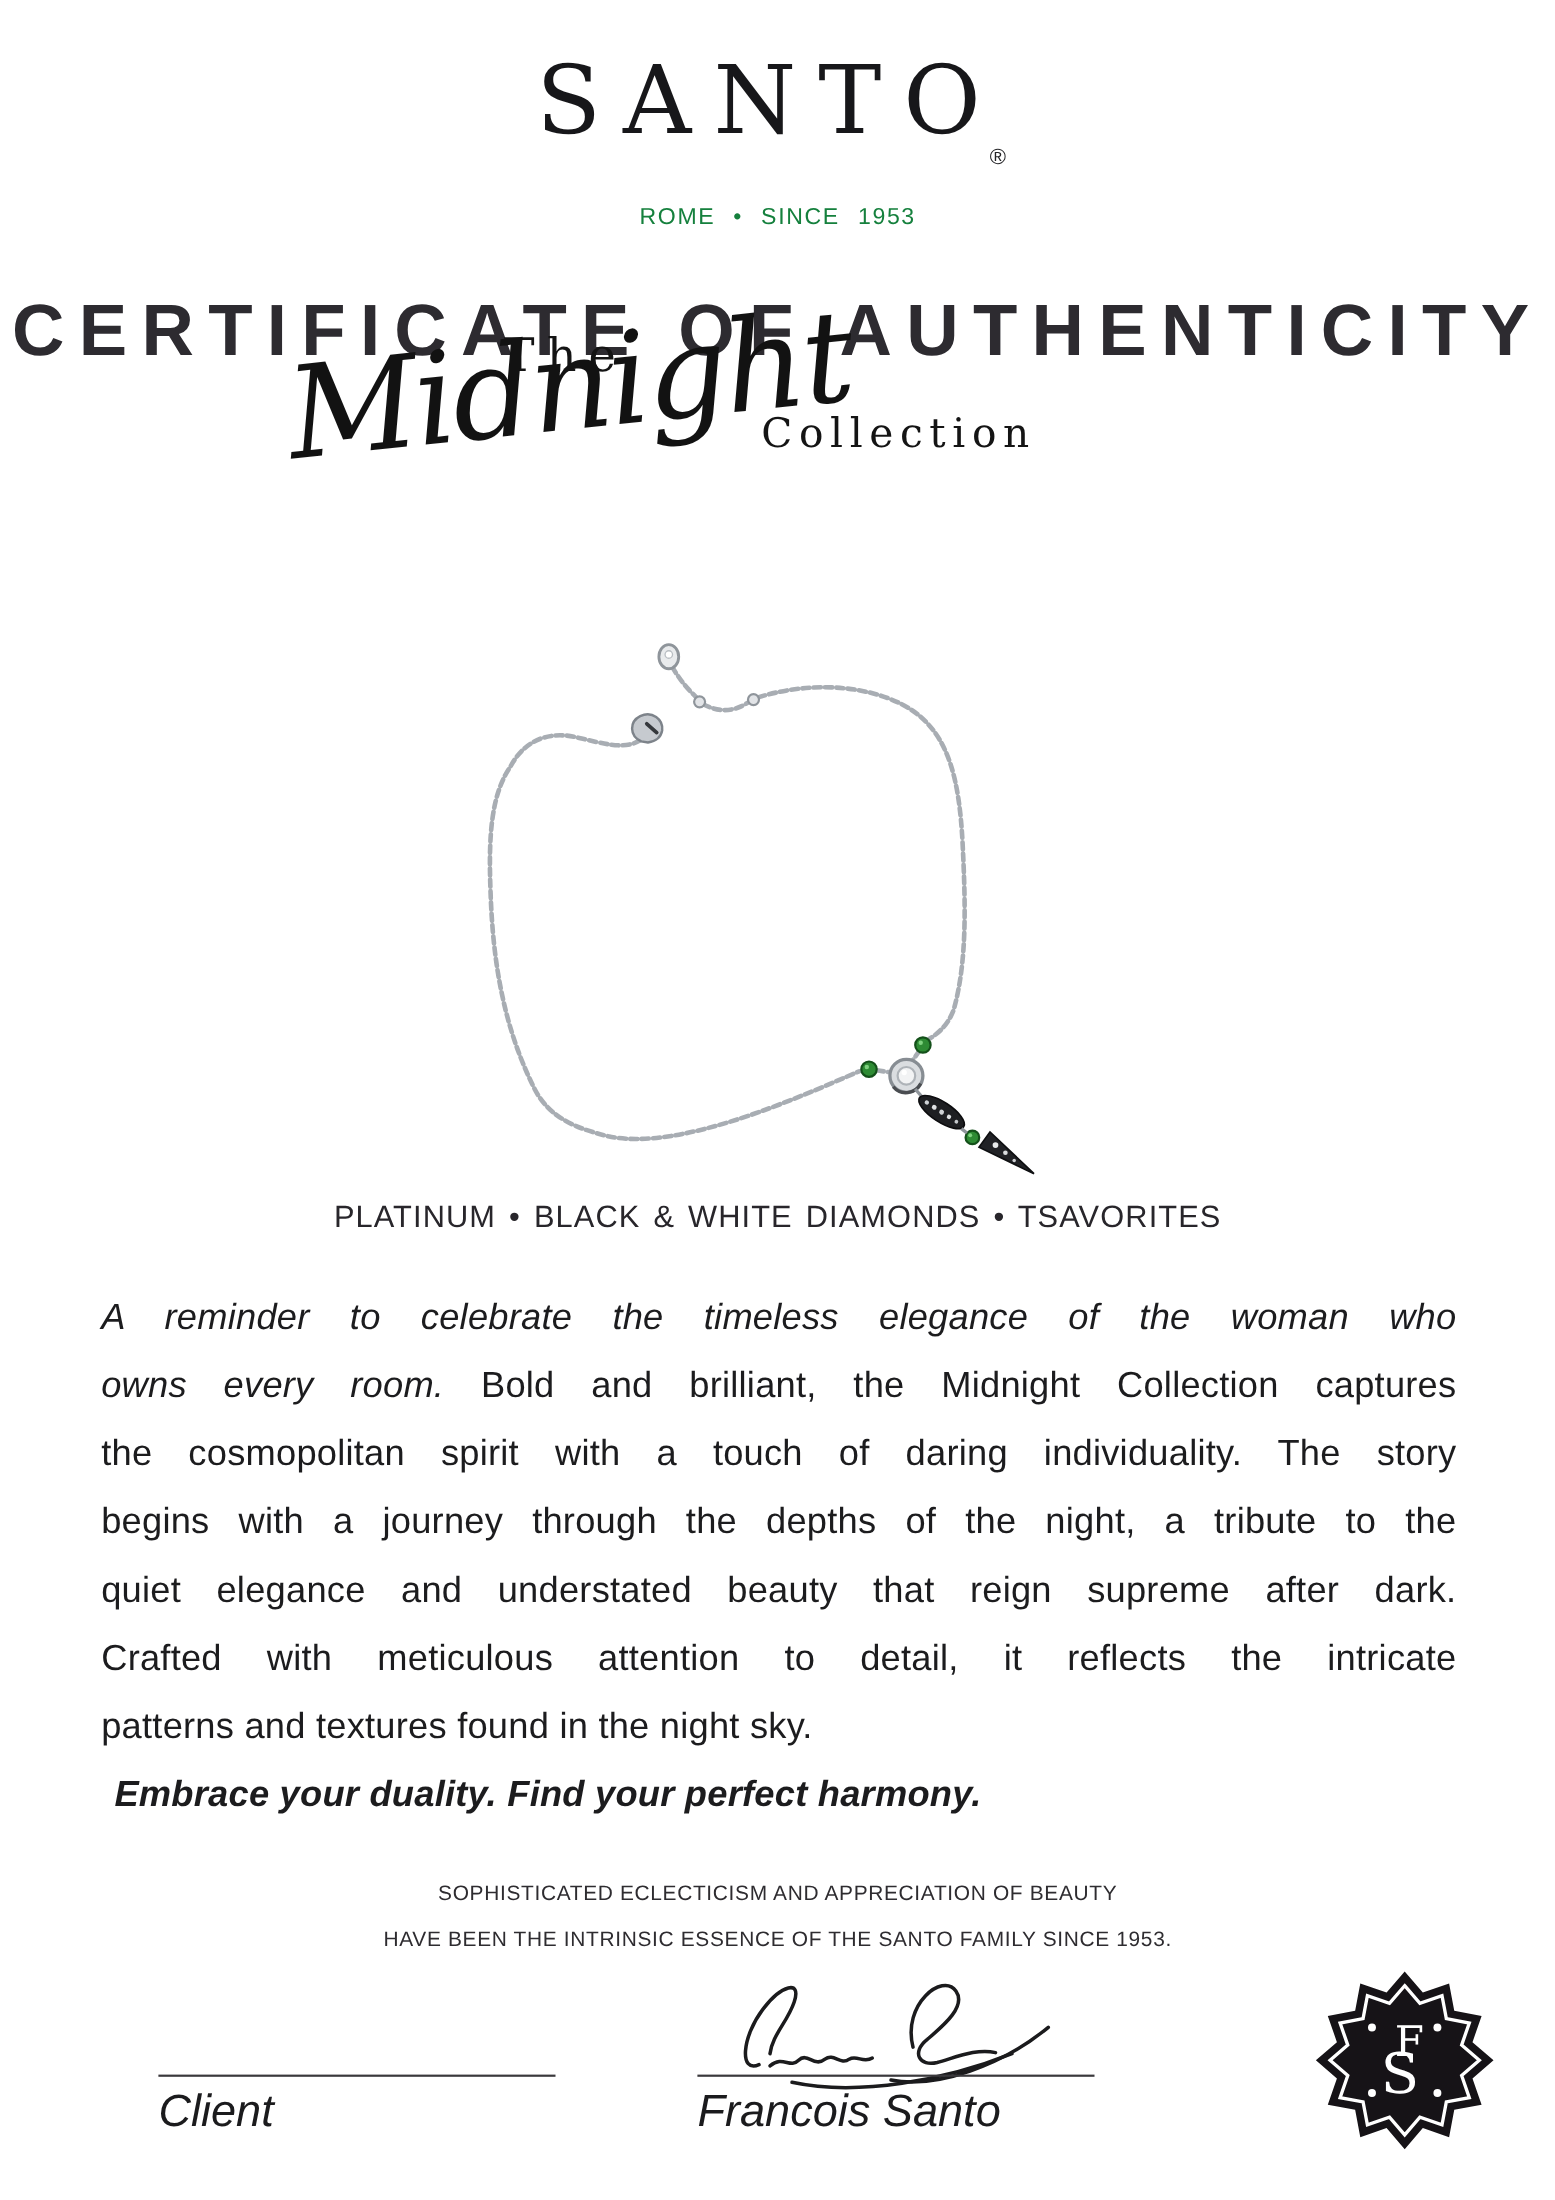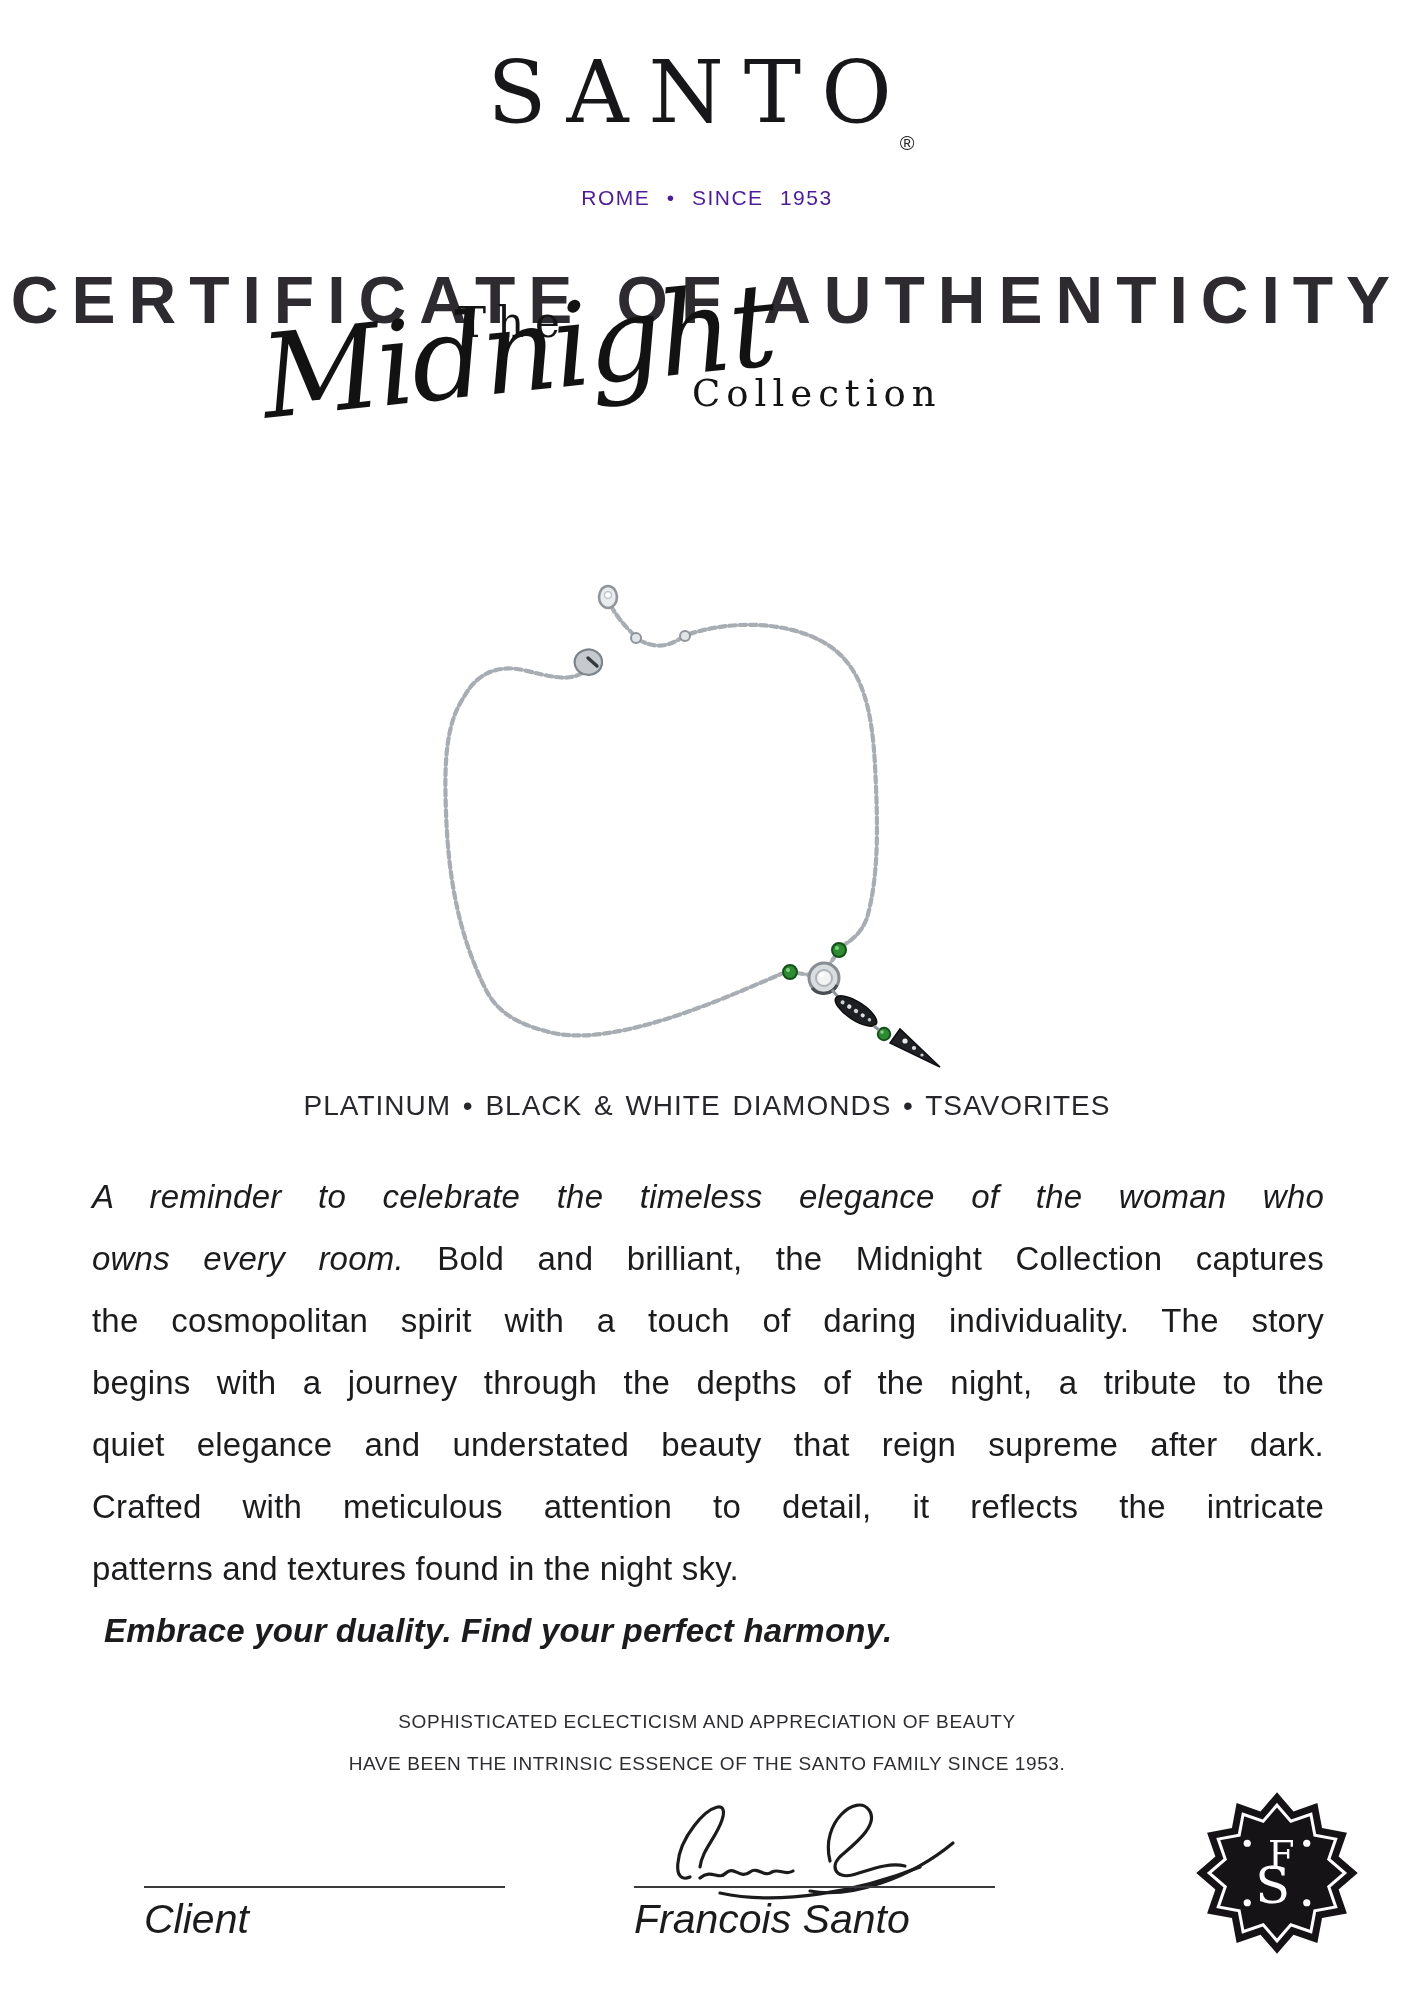--- a/index.html
+++ b/index.html
@@ -20,21 +20,21 @@
     letter-spacing:20px;color:#17171a;white-space:nowrap;
   }
   .logo .rmark{
     font-family:"Liberation Sans",sans-serif;
     font-size:20px;letter-spacing:0;
     position:relative;top:28px;left:-12px;color:#232326;
   }
   .brand-tagline{
     position:absolute;top:186px;left:0;width:100%;
     text-align:center;font-size:21px;letter-spacing:1.5px;word-spacing:9px;
-    color:#4c1d95;
+    color:#15803d;
   }
   
   .cert-title{
     position:absolute;top:262px;left:0;width:100%;
     text-align:center;font-size:66px;font-weight:bold;
     letter-spacing:13px;color:#2d2b30;white-space:nowrap;
   }
   
   .script-the{
     position:absolute;top:298px;left:458px;

